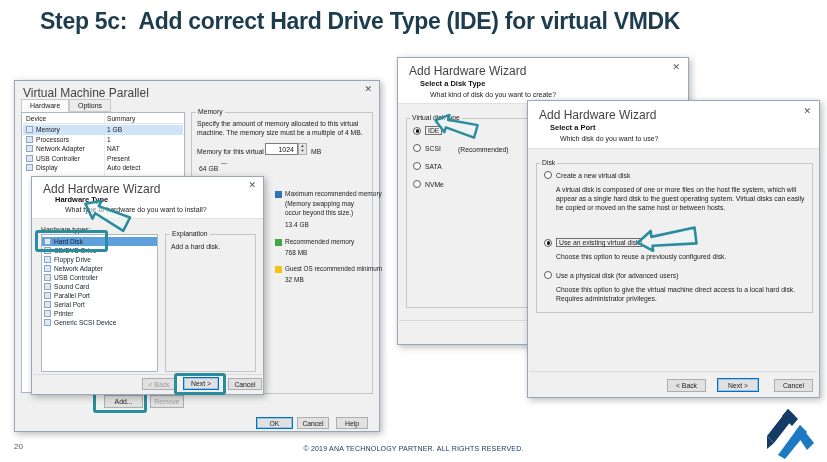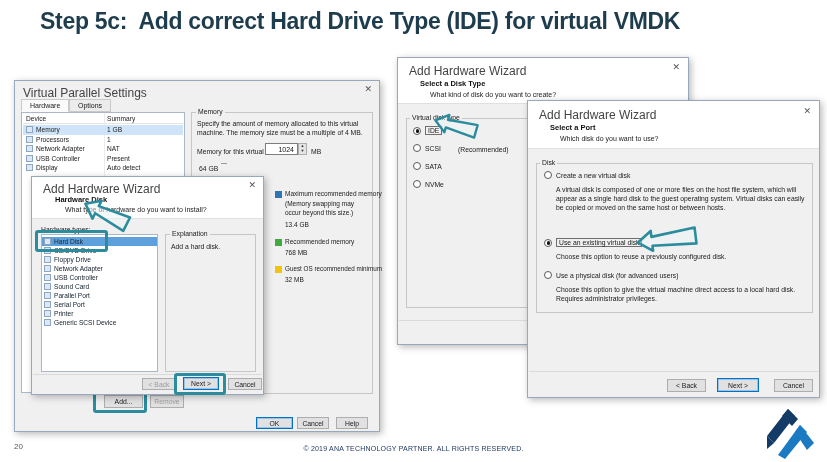--- a/index.html
+++ b/index.html
@@ -42,21 +42,21 @@
   .ftr { position:absolute; font-size:7px; }
 </style>
 </head>
 <body>
 
 <div class="slide">
 
   <div class="abs" style="left:40px;top:8px;font-size:23px;font-weight:600;color:#1d3c4d;letter-spacing:-0.3px;white-space:pre;">Step 5c:  Add correct Hard Drive Type (IDE) for virtual VMDK</div>
 
   <div class="win" style="left:14px;top:80px;width:366px;height:352px;z-index:10;">
-    <span class="tbt" style="left:8px;top:5px;">Virtual Parallel Settings</span>
+    <span class="tbt" style="left:8px;top:5px;">Virtual Machine Parallel</span>
     <span class="x" style="right:7px;top:4px;">✕</span>
 
     <div class="tab active" style="left:6px;top:18px;">Hardware</div>
     <div class="tab" style="left:54px;top:18px;">Options</div>
 
     <div class="devlist" style="left:6px;top:31px;width:164px;height:281px;">
       <div class="drow" style="top:1px;border-bottom:1px solid #e4e4e4;">
         <span class="nw">Device</span>
         <span class="sumcell">Summary</span>
       </div>
@@ -118,21 +118,21 @@
 
     <div class="btn def" style="left:241px;top:336px;width:37px;height:12px;">OK</div>
     <div class="btn" style="left:282px;top:336px;width:32px;height:12px;">Cancel</div>
     <div class="btn" style="left:321px;top:336px;width:32px;height:12px;">Help</div>
   </div>
 
   <div class="win" style="left:31px;top:176px;width:233px;height:219px;z-index:20;">
     <div class="dlg-top" style="height:42px;"></div>
     <span class="tbt" style="left:11px;top:5px;">Add Hardware Wizard</span>
     <span class="x" style="right:7px;top:4px;">✕</span>
-    <span class="hd" style="left:23px;top:18px;">Hardware Disk</span>
+    <span class="hd" style="left:23px;top:18px;">Hardware Type</span>
     <span class="sub" style="left:33px;top:29px;">What type of hardware do you want to install?</span>
 
     <span class="txt nw" style="left:9px;top:48px;">Hardware types:</span>
     <div class="hlist" style="left:9px;top:57px;width:117px;height:138px;">
       <div class="hitem sel">
           <span class="chip"></span>
           <span>Hard Disk</span>
         </div>
       <div class="hitem">
           <span class="chip"></span>

